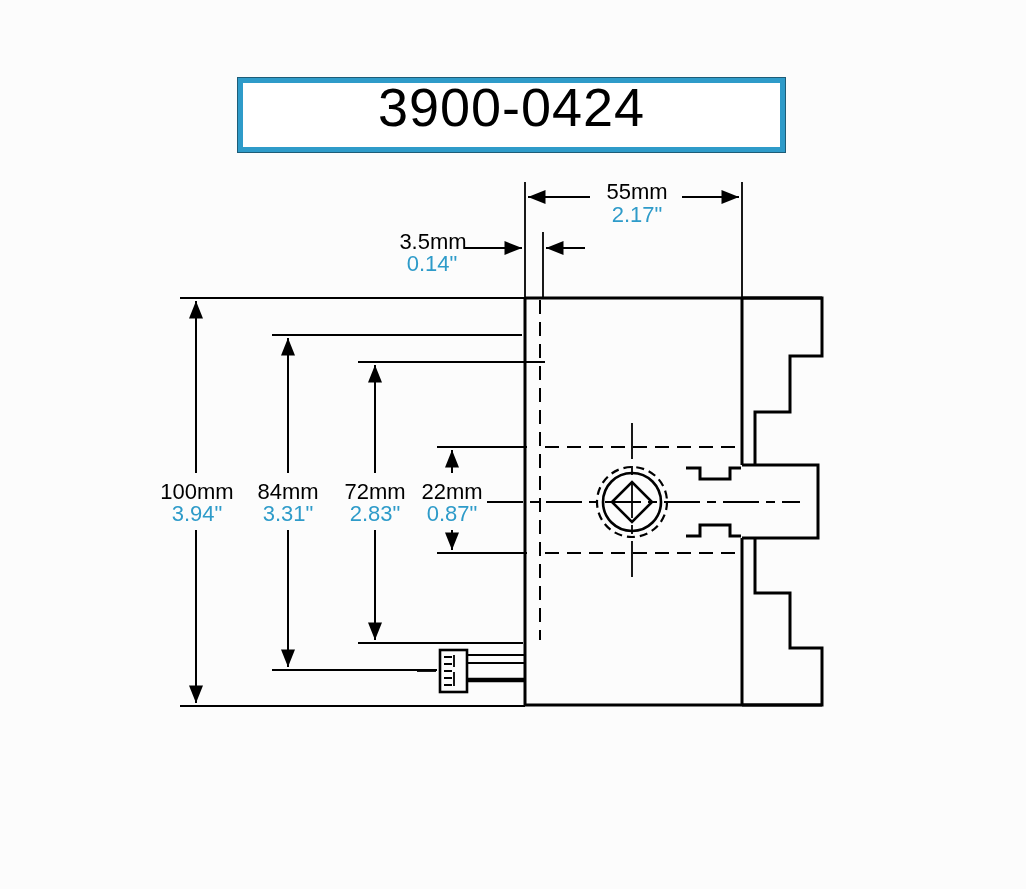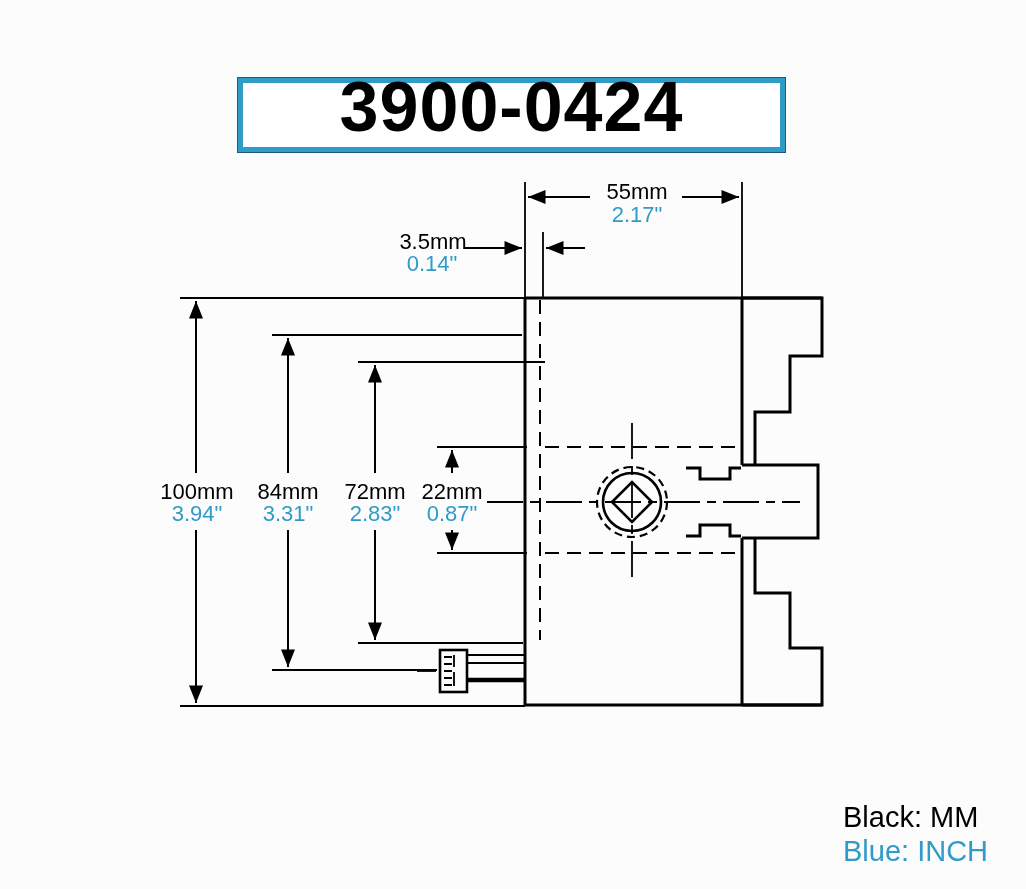--- a/index.html
+++ b/index.html
@@ -6,21 +6,21 @@
   .canvas{
     position:relative;width:1026px;height:889px;background:#fcfcfc;overflow:hidden;
     font-family:"Liberation Sans", sans-serif;
   }
   .title-box{
     position:absolute;left:238px;top:78px;width:537px;height:64px;
     border:5px solid #2e9bc9;outline:1px solid #1d5c77;background:#ffffff;
     display:flex;align-items:center;justify-content:center;
   }
   .title-box span{
-    font-size:70px;font-weight:bold;color:#000;letter-spacing:1px;line-height:1;
+    font-size:54px;font-weight:normal;color:#000;letter-spacing:1px;line-height:1;
     padding-bottom:16px;
   }
   svg.drawing{position:absolute;left:0;top:0;}
   svg text{font-family:"Liberation Sans", sans-serif;font-size:22px;}
   text.mmtext{fill:#000;}
   text.intext{fill:#2e9bc9;}
   .out {stroke:#000;stroke-width:3;fill:none;stroke-linejoin:miter;}
   .out2{stroke:#000;stroke-width:2.6;fill:none;}
   .ext {stroke:#000;stroke-width:1.8;fill:none;}
   .dim {stroke:#000;stroke-width:2;fill:none;}
@@ -144,18 +144,14 @@
     </g>
 
     <g>
       <path class="dim" d="M452,473 L452,450" marker-end="url(#arr)"></path>
       <path class="dim" d="M452,530 L452,550" marker-end="url(#arr)"></path>
       <text class="mmtext" x="452" y="499" text-anchor="middle">22mm</text>
       <text class="intext" x="452" y="521" text-anchor="middle">0.87"</text>
     </g>
   </svg>
 
-  <div class="legend">
-    <div class="mm">Black: MM</div>
-    <div class="inch">Blue: INCH</div>
-  </div>
 
 </div>
 
 </body></html>

